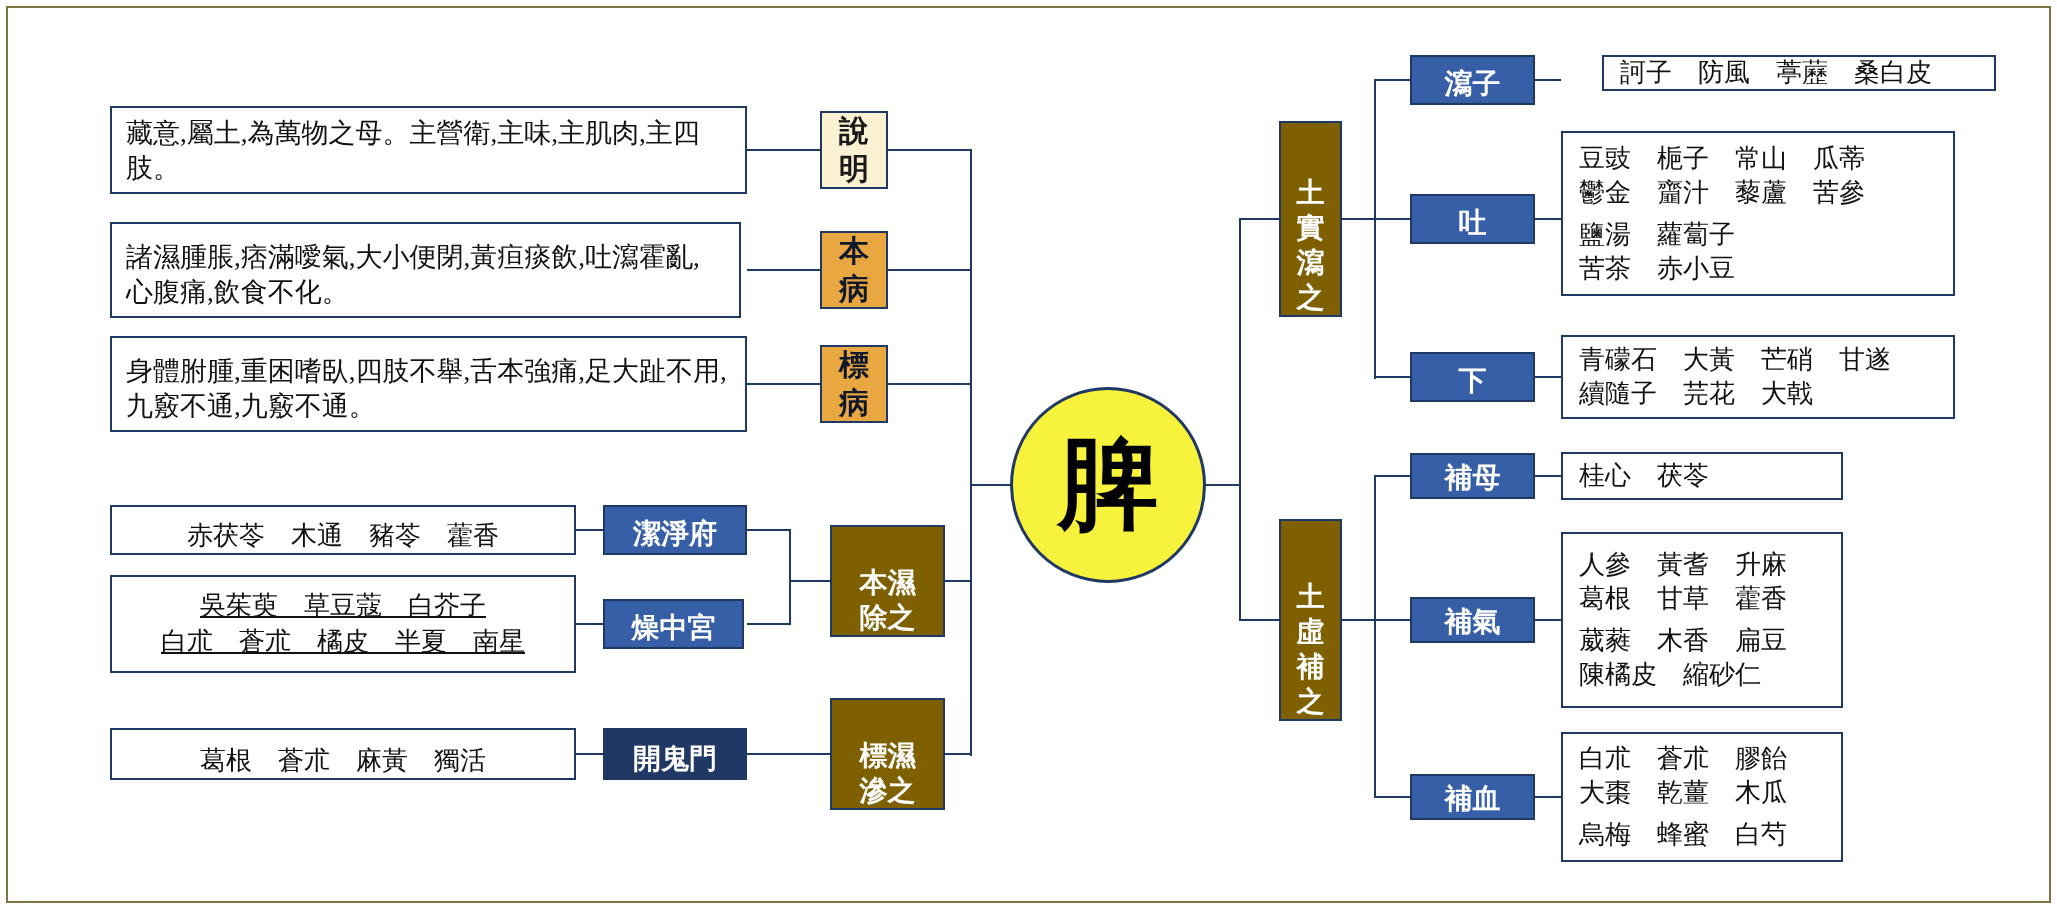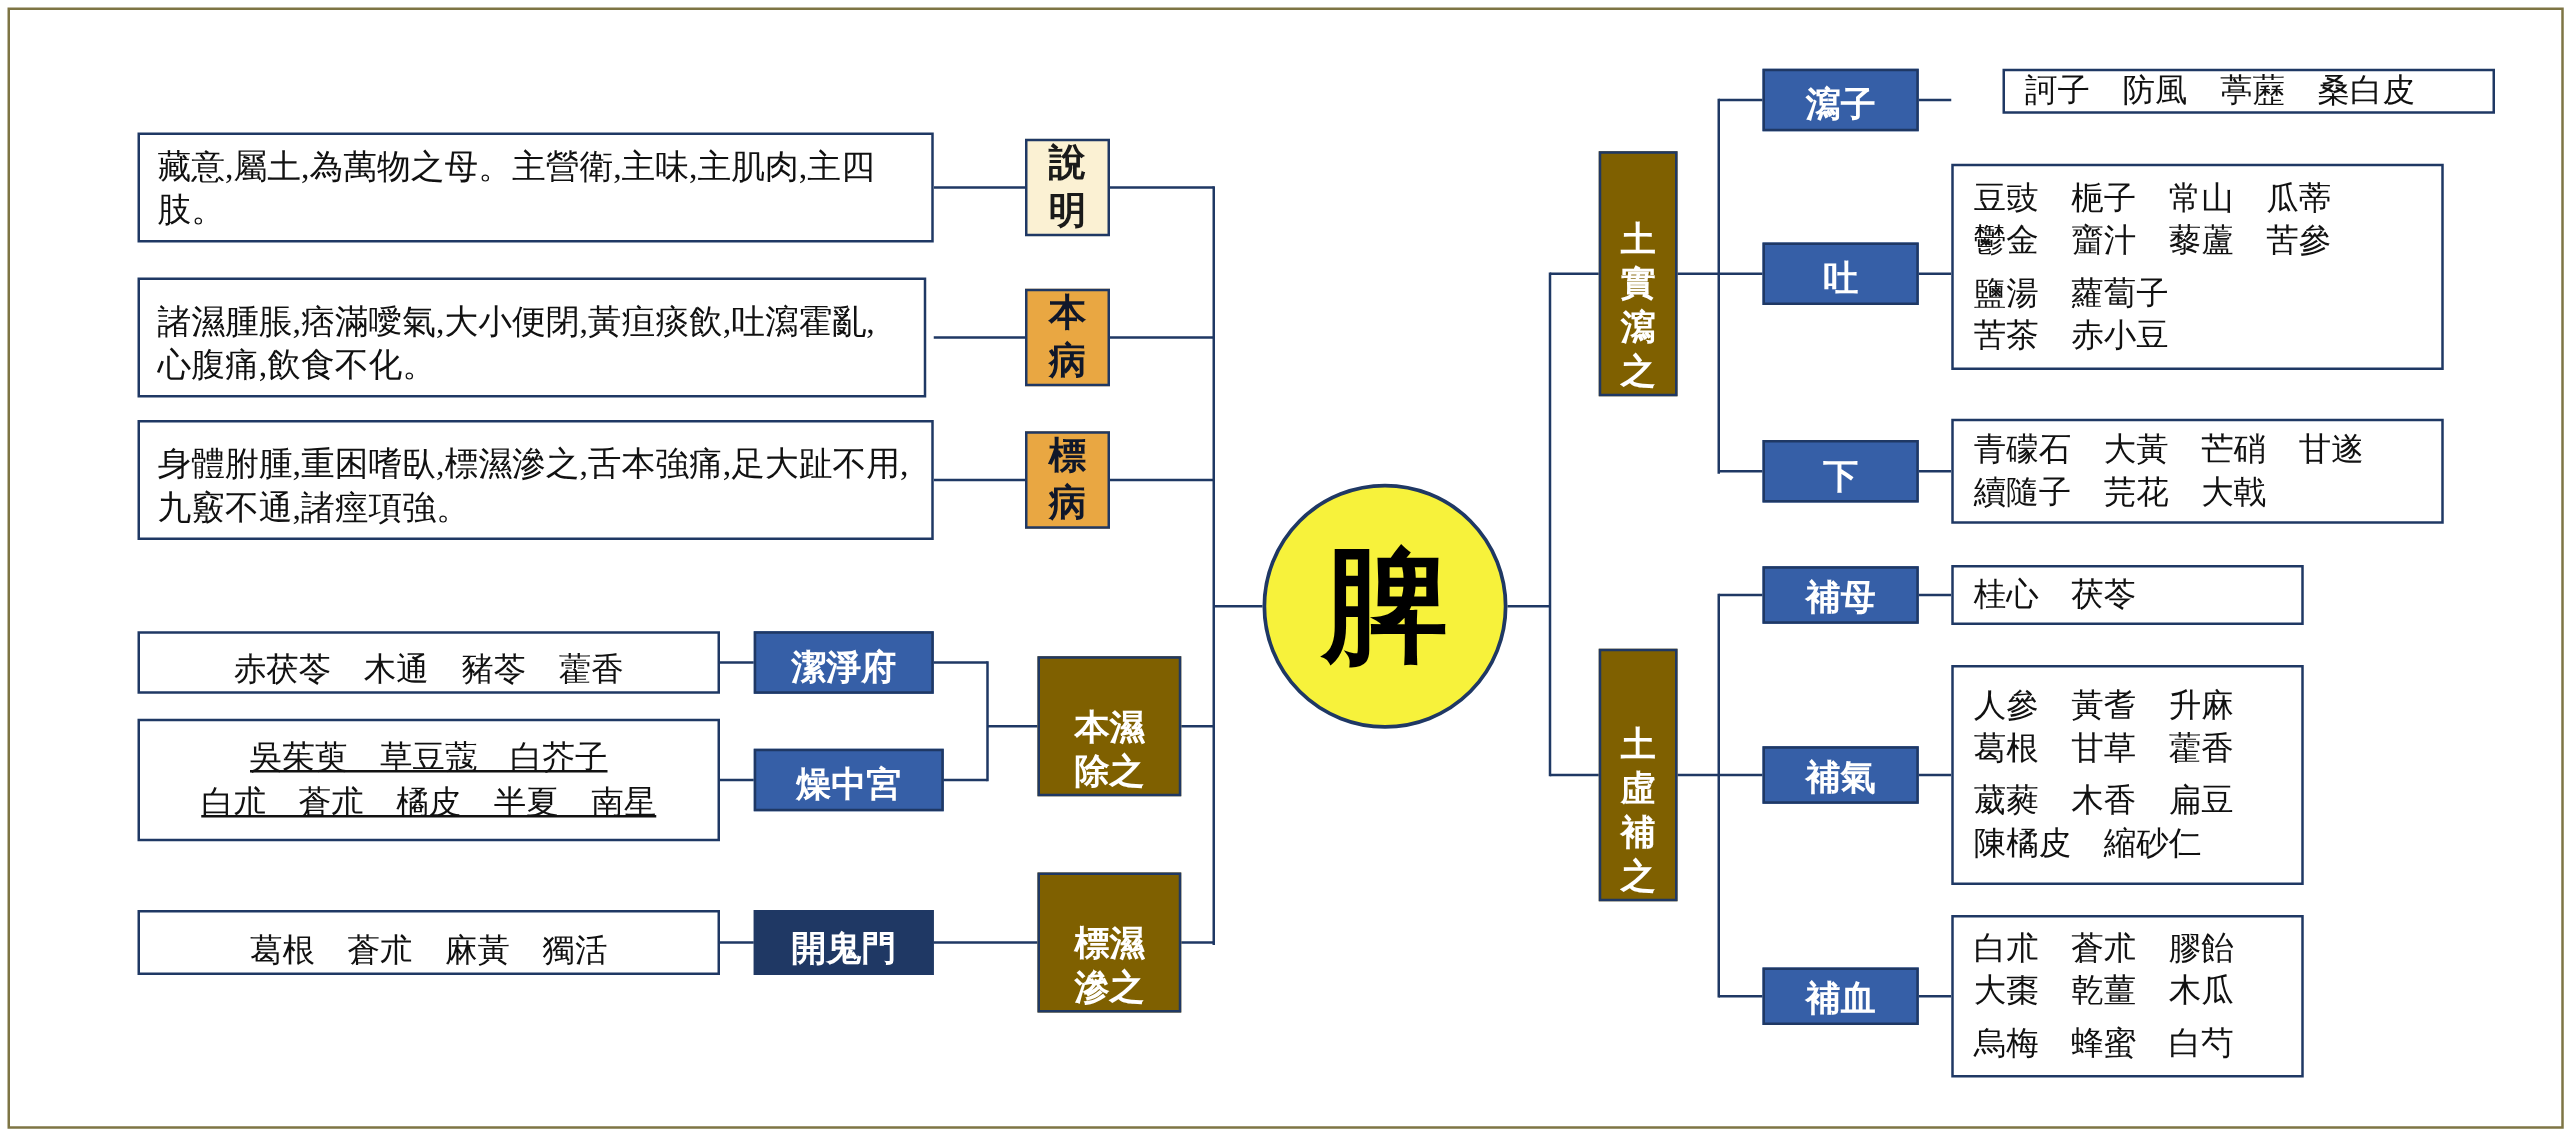--- a/index.html
+++ b/index.html
@@ -93,21 +93,21 @@
     <span>脾</span>
   </div>
 
   <div class="box desc" style="left:110px;top:106px;width:637px;height:88px;">
     <span>藏意,屬土,為萬物之母。主營衛,主味,主肌肉,主四肢。</span>
   </div>
   <div class="box desc" style="left:110px;top:222px;width:631px;height:96px;">
     <span>諸濕腫脹,痞滿噯氣,大小便閉,黃疸痰飲,吐瀉霍亂,心腹痛,飲食不化。</span>
   </div>
   <div class="box desc" style="left:110px;top:336px;width:637px;height:96px;">
-    <span>身體胕腫,重困嗜臥,標濕滲之,舌本強痛,足大趾不用,九竅不通,諸痙項強。</span>
+    <span>身體胕腫,重困嗜臥,四肢不舉,舌本強痛,足大趾不用,九竅不通,九竅不通。</span>
   </div>
 
   <div class="box tag cream" style="left:820px;top:111px;width:68px;height:78px;">
     <span class="tag-inner w-1char">說明</span>
   </div>
   <div class="box tag gold" style="left:820px;top:231px;width:68px;height:78px;">
     <span class="tag-inner w-1char">本病</span>
   </div>
   <div class="box tag gold" style="left:820px;top:345px;width:68px;height:78px;">
     <span class="tag-inner w-1char">標病</span>
@@ -117,21 +117,21 @@
     <span class="herb-line">赤茯苓　木通　豬苓　藿香</span>
   </div>
   <div class="box tag blue" style="left:603px;top:505px;width:144px;height:50px;">
     <span>潔淨府</span>
   </div>
 
   <div class="box herb-multi-center" style="left:110px;top:575px;width:466px;height:98px;">
     <div class="herb-line">吳茱萸　草豆蔻　白芥子</div>
     <div class="herb-line">白朮　蒼朮　橘皮　半夏　南星</div>
   </div>
-  <div class="box tag blue" style="left:603px;top:599px;width:152px;height:50px;">
+  <div class="box tag blue" style="left:603px;top:599px;width:141px;height:50px;">
     <span>燥中宮</span>
   </div>
 
   <div class="box tag olive" style="left:830px;top:525px;width:115px;height:112px;">
     <span class="tag-inner w-2char">本濕除之</span>
   </div>
 
   <div class="box herb-center" style="left:110px;top:728px;width:466px;height:52px;">
     <span class="herb-line">葛根　蒼朮　麻黃　獨活</span>
   </div>

